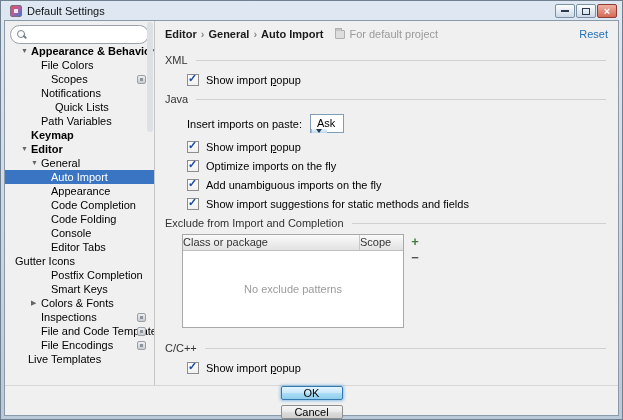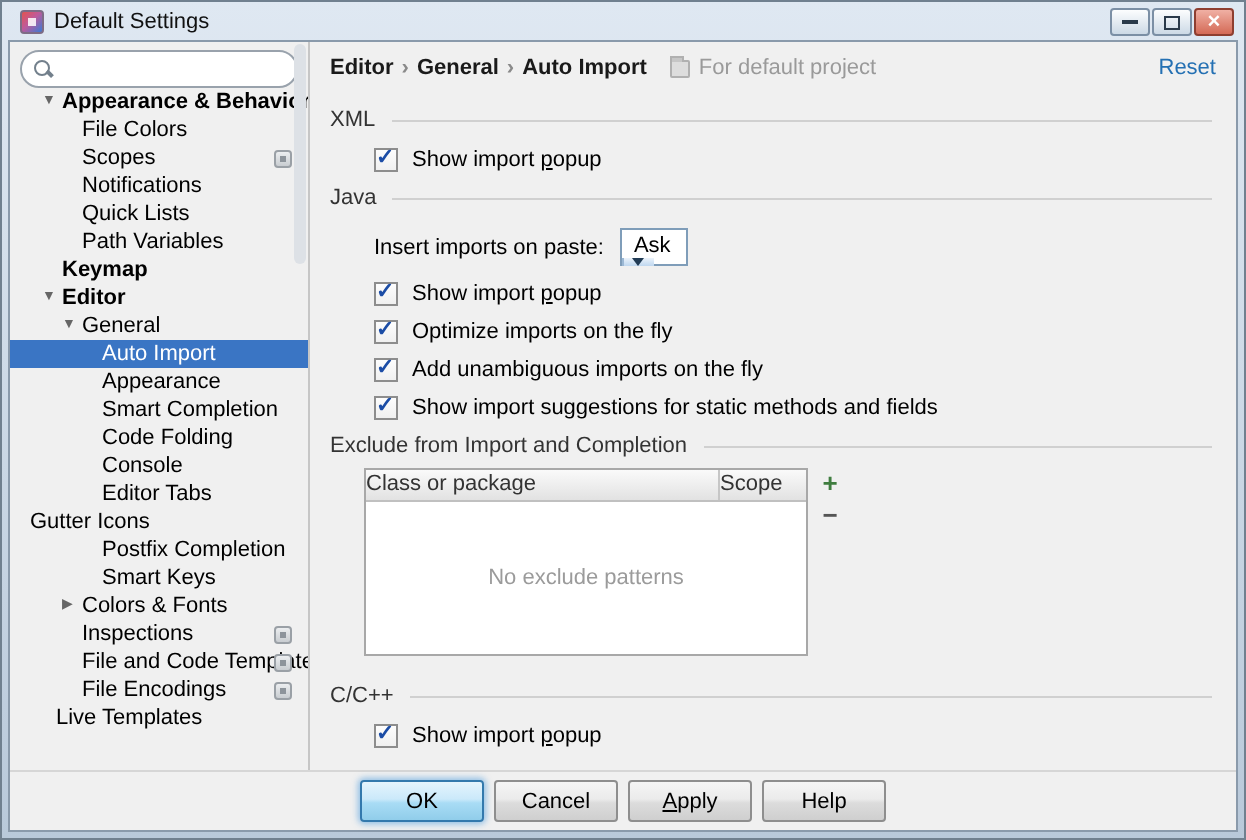--- a/index.html
+++ b/index.html
@@ -77,21 +77,21 @@
   .th2 { flex:1; }
   .tbody { height:76px; display:flex; align-items:center; justify-content:center; color:#9b9b9b; }
   .table-tools { display:flex; flex-direction:column; gap:3px; padding-top:1px; }
   .tool-btn { width:14px; height:13px; display:flex; align-items:center; justify-content:center; font-size:13px; font-weight:bold; background:transparent; border:0; cursor:default; line-height:12px; }
   .tool-btn.add { color:#3f7d3f; }
   .tool-btn.remove { color:#555; }
 
   .section-ccpp { margin-top:12px; }
 
   
-  .footer { height:30px; border-top:1px solid #d6d6d6; display:flex; align-items:center; justify-content:center; gap:5px; padding:0 0; }
+  .footer { height:30px; border-top:1px solid #d6d6d6; display:flex; align-items:center; justify-content:flex-start; gap:5px; padding:0 0;flex-direction:column; }
   .btn { height:21px; min-width:62px; padding:0 10px; border:1px solid #8e8e8e; border-radius:2px; font:inherit;
     background:linear-gradient(#f5f5f5,#ebebeb 45%,#dcdcdc 55%,#cfcfcf); cursor:default; }
   .btn.default { border-color:#3379ad; background:linear-gradient(#e4f4fd,#cbe9fa 45%,#a9dcf5 55%,#90cdea); box-shadow:0 0 3px 1px rgba(64,150,220,.55); }
 </style>
 </head>
 <body>
 
 <div class="window">
   <div class="titlebar">
     <span class="win-icon"></span>
@@ -119,30 +119,30 @@
         </div>
         <div class="tree" id="tree">
             <div class="tree-row bold" style="padding-left: 16px;">
               <span class="arrow">▼</span>
               <span class="lbl">Appearance &amp; Behavior</span>
             </div>
             <div class="tree-row" style="padding-left: 26px;">
               <span class="arrow"></span>
               <span class="lbl">File Colors</span>
             </div>
-            <div class="tree-row" style="padding-left: 26px; align-items: center;">
+            <div class="tree-row" style="padding-left: 36px; align-items: center;">
               <span class="arrow"></span>
               <span class="lbl">Scopes</span>
               <span class="badge"></span>
             </div>
             <div class="tree-row" style="padding-left: 26px;">
               <span class="arrow"></span>
               <span class="lbl">Notifications</span>
             </div>
-            <div class="tree-row" style="padding-left: 26px;">
+            <div class="tree-row" style="padding-left: 40px;">
               <span class="arrow"></span>
               <span class="lbl">Quick Lists</span>
             </div>
             <div class="tree-row" style="padding-left: 26px;">
               <span class="arrow"></span>
               <span class="lbl">Path Variables</span>
             </div>
             <div class="tree-row bold" style="padding-left: 16px;">
               <span class="arrow"></span>
               <span class="lbl">Keymap</span>
@@ -158,21 +158,21 @@
             <div class="tree-row selected" style="padding-left: 36px;">
               <span class="arrow"></span>
               <span class="lbl">Auto Import</span>
             </div>
             <div class="tree-row" style="padding-left: 36px;">
               <span class="arrow"></span>
               <span class="lbl">Appearance</span>
             </div>
             <div class="tree-row" style="padding-left: 36px;">
               <span class="arrow"></span>
-              <span class="lbl">Smart Completion</span>
+              <span class="lbl">Code Completion</span>
             </div>
             <div class="tree-row" style="padding-left: 36px;">
               <span class="arrow"></span>
               <span class="lbl">Code Folding</span>
             </div>
             <div class="tree-row" style="padding-left: 36px;">
               <span class="arrow"></span>
               <span class="lbl">Console</span>
             </div>
             <div class="tree-row" style="padding-left: 36px;">

